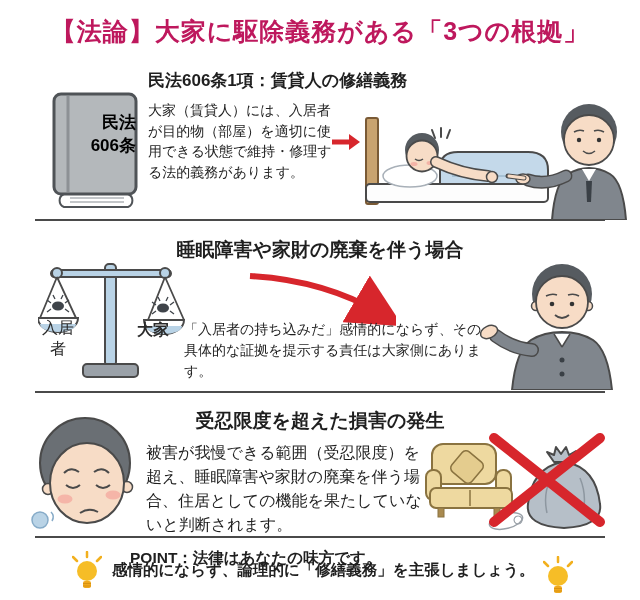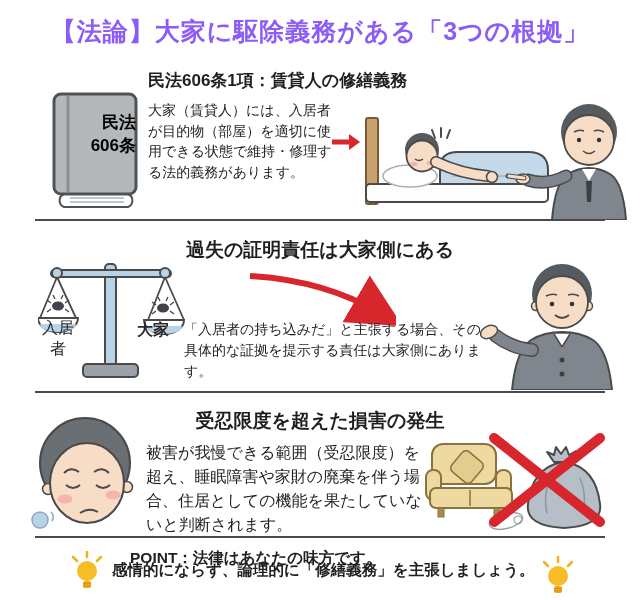--- a/index.html
+++ b/index.html
@@ -3,21 +3,21 @@
 <meta charset="utf-8">
 <style>
   :root{
     --accent-red:#d7262c; --bulb-yellow:#f2b01e; --divider:#4a4a4a; --text:#1f1f1f;
     --illustration-blue:#c4d9ea; --suit-gray:#80868d; --sofa-beige:#eed9a0; --bag-gray:#b6bfc8;
   }
   *{margin:0;padding:0;box-sizing:border-box;}
   html,body{width:640px;height:600px;}
   body{font-family:"Liberation Sans","DejaVu Sans",sans-serif;background:#ffffff;color:var(--text);overflow:hidden;}
   .page{position:relative;width:640px;height:600px;background:#fff;}
-  .title{position:absolute;top:15px;left:0;width:640px;text-align:center;font-size:25px;font-weight:700;letter-spacing:1px;color:#8b5cf6;}
+  .title{position:absolute;top:15px;left:0;width:640px;text-align:center;font-size:25px;font-weight:700;letter-spacing:1px;color:#be185d;}
   .divider{position:absolute;left:35px;width:570px;height:2px;background:var(--divider);}
   #divider-1{top:219px;} #divider-2{top:391px;} #divider-3{top:536px;}
 
   .s1-heading{position:absolute;left:148px;top:69px;font-size:17px;font-weight:700;}
   .s1-body{position:absolute;left:148px;top:101px;width:190px;font-size:14px;line-height:1.47;font-family:Liberation Mono, monospace;}
   .book{position:absolute;left:48px;top:92px;width:95px;height:118px;}
   .book-label{position:absolute;left:60px;top:112px;width:76px;text-align:right;font-size:17px;font-weight:700;line-height:1.35;color:#000000;}
   .s1-arrow{position:absolute;left:330px;top:132px;width:30px;height:20px;}
   .s1-scene{position:absolute;left:356px;top:88px;width:282px;height:132px;}
 
@@ -110,21 +110,21 @@
         <path d="M210,88 Q190,98 172,92" stroke="#80868d" stroke-width="10" stroke-linecap="round" fill="none"></path>
         <ellipse cx="167" cy="91" rx="7" ry="5" fill="#f7dcc6" stroke="#4a4a4a" stroke-width="1.5"></ellipse>
         <path d="M168,90 L152,88" stroke="#4a4a4a" stroke-width="5" stroke-linecap="round"></path>
         <path d="M168,90 L153,88" stroke="#f7dcc6" stroke-width="3" stroke-linecap="round"></path>
       </g>
     </svg>
   </div>
 
   <div class="divider" id="divider-1"></div>
 
-  <h2 class="s2-heading">過失の証明責任は大家側にある</h2>
+  <h2 class="s2-heading">睡眠障害や家財の廃棄を伴う場合</h2>
 
   <div class="s2-scale">
     <svg width="150" height="128" viewBox="0 0 150 128">
       <rect x="67" y="8" width="11" height="102" rx="4" fill="#b9d3e6" stroke="#4a4a4a" stroke-width="2"></rect>
       <rect x="45" y="108" width="55" height="13" rx="4" fill="#9aa1a8" stroke="#4a4a4a" stroke-width="2"></rect>
       <rect x="13" y="14" width="120" height="7" rx="3.5" fill="#b9d3e6" stroke="#4a4a4a" stroke-width="2"></rect>
       <circle cx="19" cy="17" r="5" fill="#b9d3e6" stroke="#4a4a4a" stroke-width="2"></circle>
       <circle cx="127" cy="17" r="5" fill="#b9d3e6" stroke="#4a4a4a" stroke-width="2"></circle>
       <path d="M19,21 L2,62 M19,21 L38,62 M127,21 L110,64 M127,21 L146,64" stroke="#4a4a4a" stroke-width="1.8" fill="none"></path>
       <path d="M0,62 a20,14 0 0 0 40,0 z" fill="#ffffff" stroke="#4a4a4a" stroke-width="2"></path>
@@ -148,21 +148,21 @@
     <svg width="150" height="62" viewBox="0 0 150 62">
       <defs>
         <marker id="ah" markerWidth="9" markerHeight="9" refX="5" refY="4.5" orient="auto">
           <polygon points="0,0 9,4.5 0,9" class="red-fill" fill="#d7262c"></polygon>
         </marker>
       </defs>
       <path d="M4,12 Q78,16 136,50" class="red-stroke" stroke="#d7262c" stroke-width="6" fill="none" marker-end="url(#ah)"></path>
     </svg>
   </div>
 
-  <p class="s2-body">「入居者の持ち込みだ」と主張する場合、その具体的な証拠を提示する責任は大家側にあります。</p>
+  <p class="s2-body">「入居者の持ち込みだ」感情的にならず、その具体的な証拠を提示する責任は大家側にあります。</p>
 
   <div class="s2-man">
     <svg width="165" height="138" viewBox="0 0 165 138">
       <circle cx="86" cy="42" r="30" fill="#565b60"></circle>
       <circle cx="60" cy="54" r="4.5" fill="#f7dcc6" stroke="#4a4a4a" stroke-width="1.5"></circle>
       <circle cx="112" cy="54" r="4.5" fill="#f7dcc6" stroke="#4a4a4a" stroke-width="1.5"></circle>
       <circle cx="86" cy="50" r="26" fill="#f7dcc6" stroke="#4a4a4a" stroke-width="1.8"></circle>
       <circle cx="76" cy="52" r="2.3" fill="#333"></circle>
         <circle cx="96" cy="52" r="2.3" fill="#333"></circle>
       <path d="M70,44 q6,-3 11,-1 M92,43 q6,-2 11,1" stroke="#4a4a4a" stroke-width="1.5" fill="none"></path>

